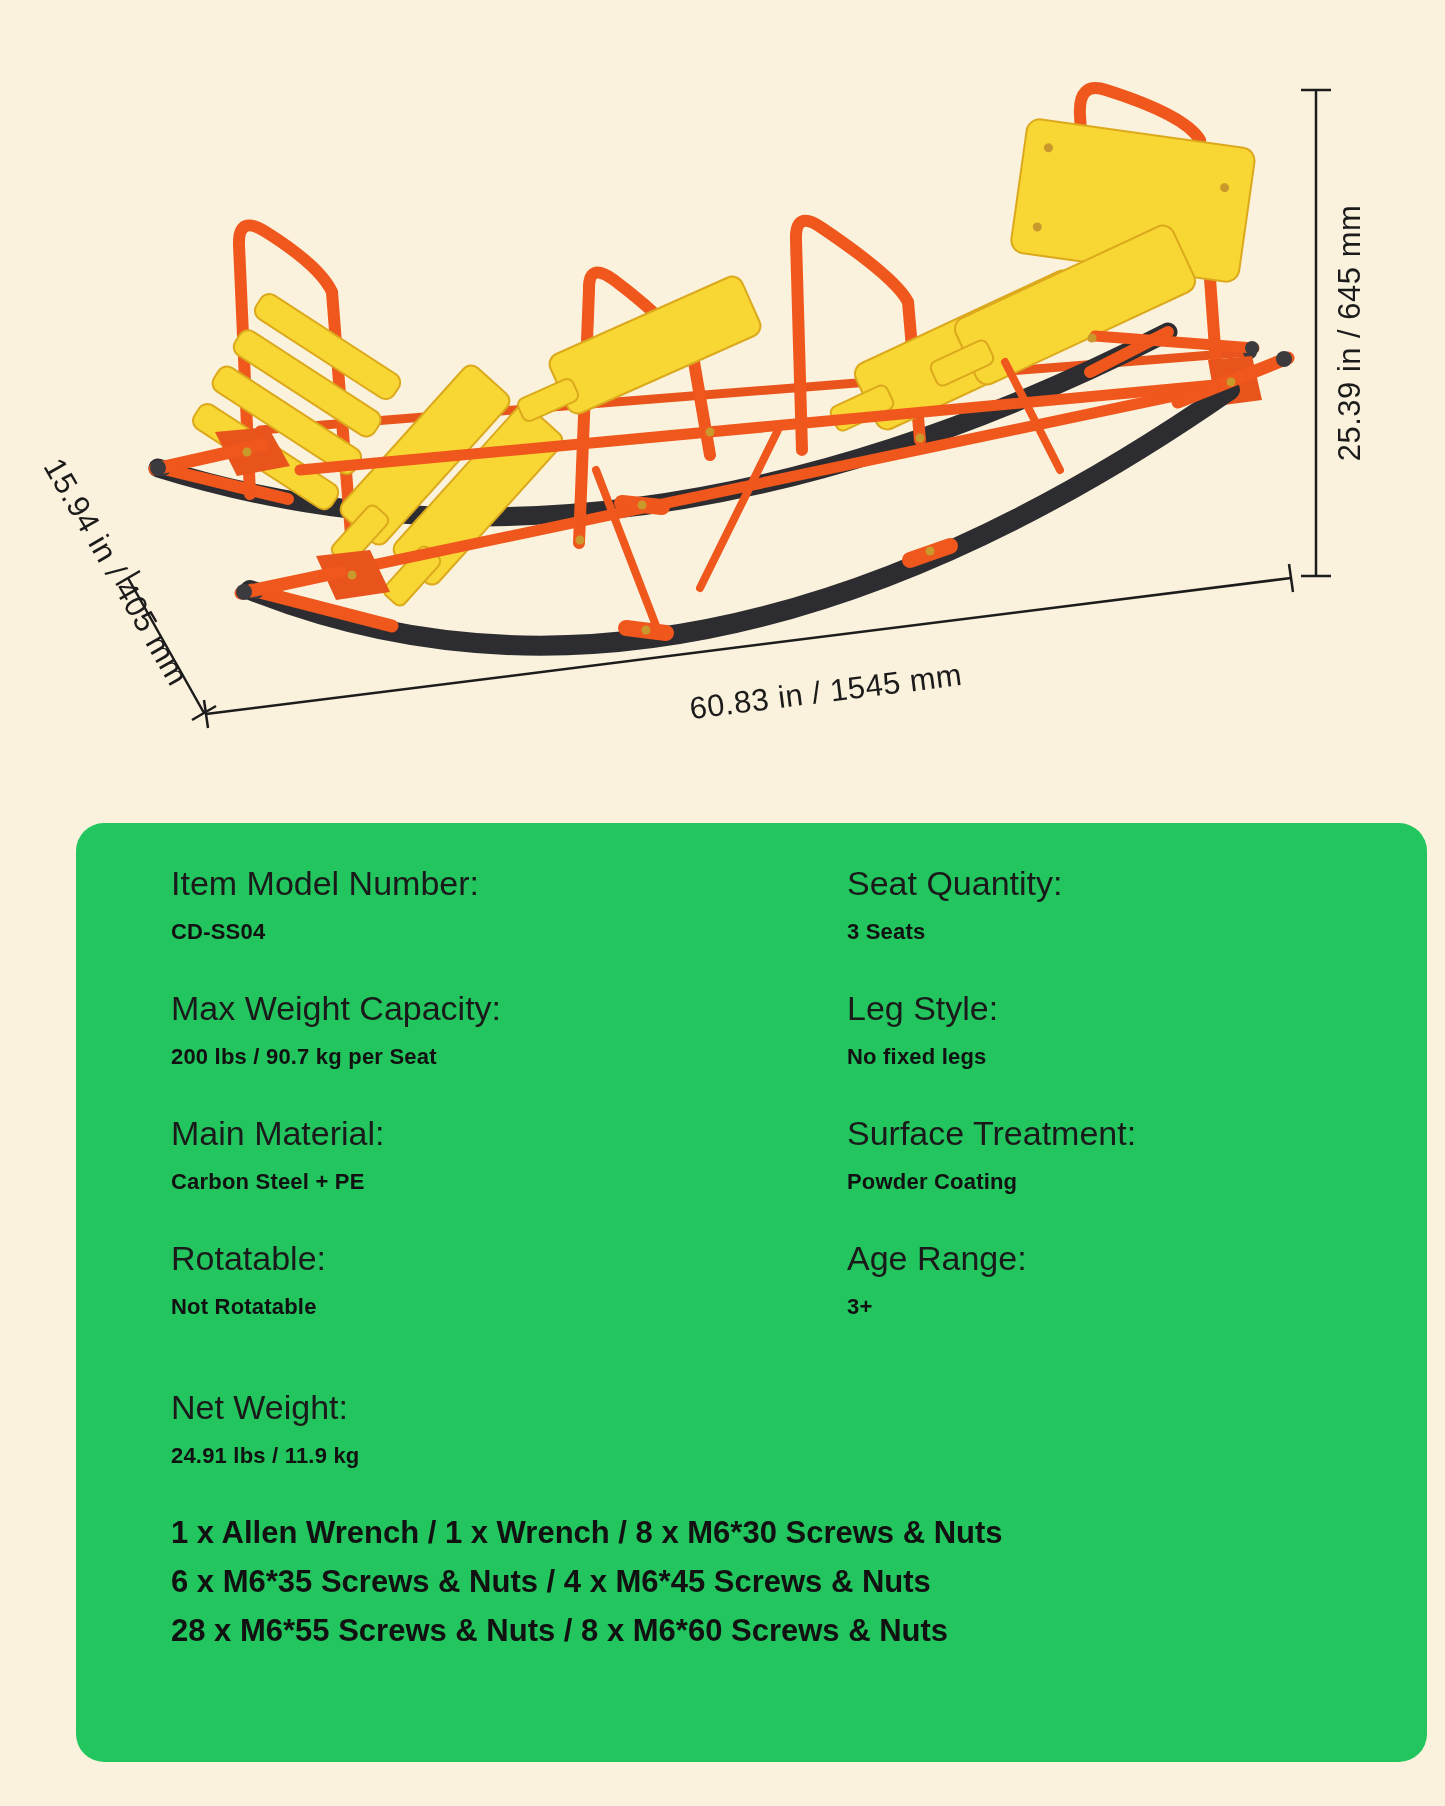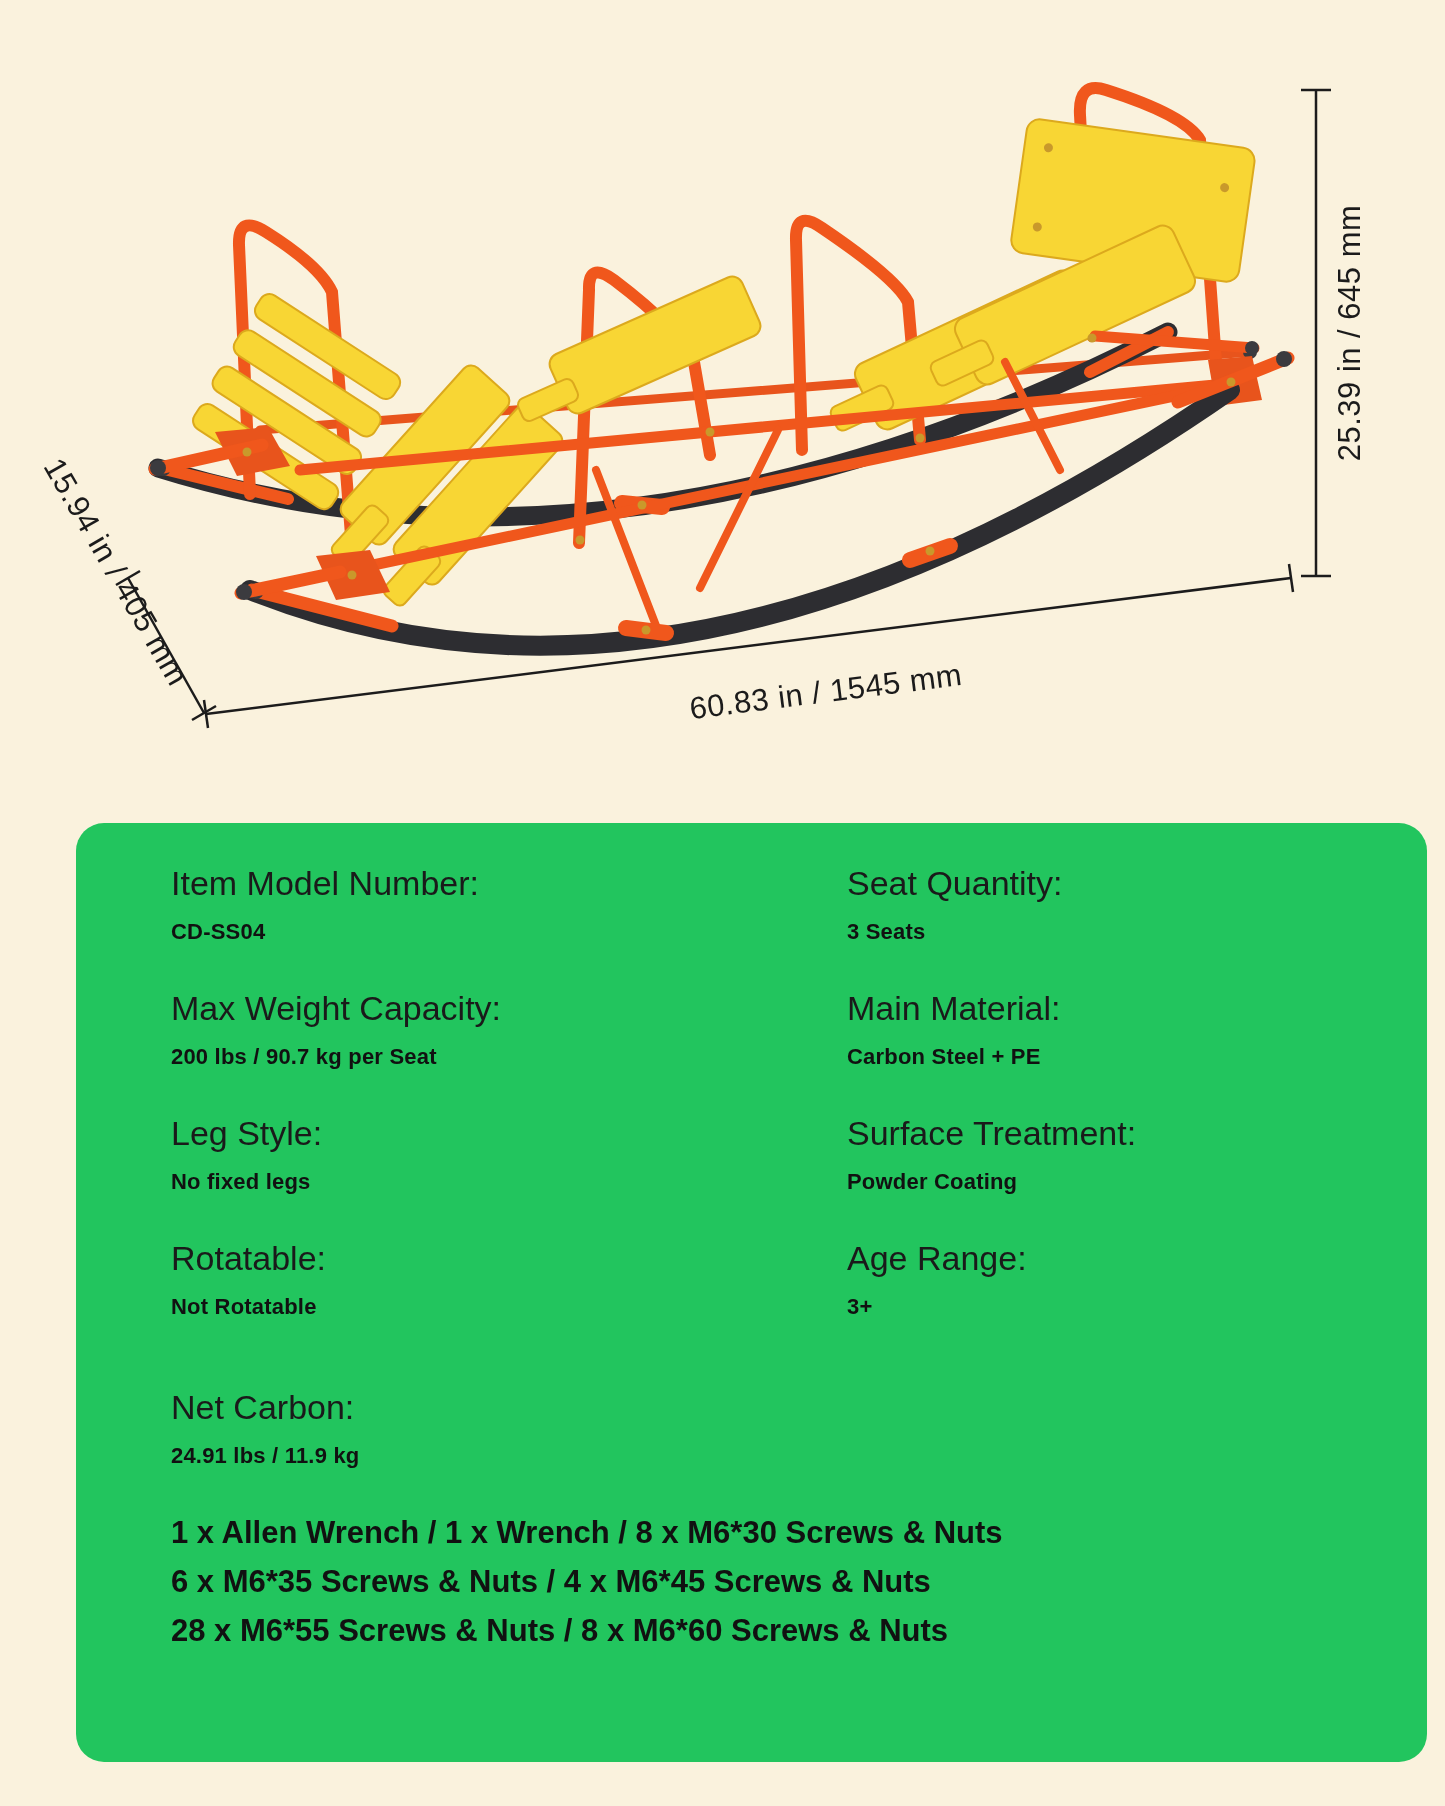--- a/index.html
+++ b/index.html
@@ -178,45 +178,45 @@
       <div class="spec-item">
         <div class="spec-label">Seat Quantity:</div>
         <div class="spec-value">3 Seats</div>
       </div>
 
       <div class="spec-item">
         <div class="spec-label">Max Weight Capacity:</div>
         <div class="spec-value">200 lbs / 90.7 kg per Seat</div>
       </div>
       <div class="spec-item">
+        <div class="spec-label">Leg Style:</div>
+        <div class="spec-value">No fixed legs</div>
+      </div>
+
+      <div class="spec-item">
         <div class="spec-label">Main Material:</div>
         <div class="spec-value">Carbon Steel + PE</div>
       </div>
-
-      <div class="spec-item">
-        <div class="spec-label">Leg Style:</div>
-        <div class="spec-value">No fixed legs</div>
-      </div>
       <div class="spec-item">
         <div class="spec-label">Surface Treatment:</div>
         <div class="spec-value">Powder Coating</div>
       </div>
 
       <div class="spec-item">
         <div class="spec-label">Rotatable:</div>
         <div class="spec-value">Not Rotatable</div>
       </div>
       <div class="spec-item">
         <div class="spec-label">Age Range:</div>
         <div class="spec-value">3+</div>
       </div>
     </div>
 
     <div class="spec-item net-weight">
-      <div class="spec-label">Net Carbon:</div>
+      <div class="spec-label">Net Weight:</div>
       <div class="spec-value">24.91 lbs / 11.9 kg</div>
     </div>
 
     <div class="accessories">
       <div class="accessory-line">1 x Allen Wrench / 1 x Wrench / 8 x M6*30 Screws &amp; Nuts</div>
       <div class="accessory-line">6 x M6*35 Screws &amp; Nuts / 4 x M6*45 Screws &amp; Nuts</div>
       <div class="accessory-line">28 x M6*55 Screws &amp; Nuts / 8 x M6*60 Screws &amp; Nuts</div>
     </div>
   </div>
 

